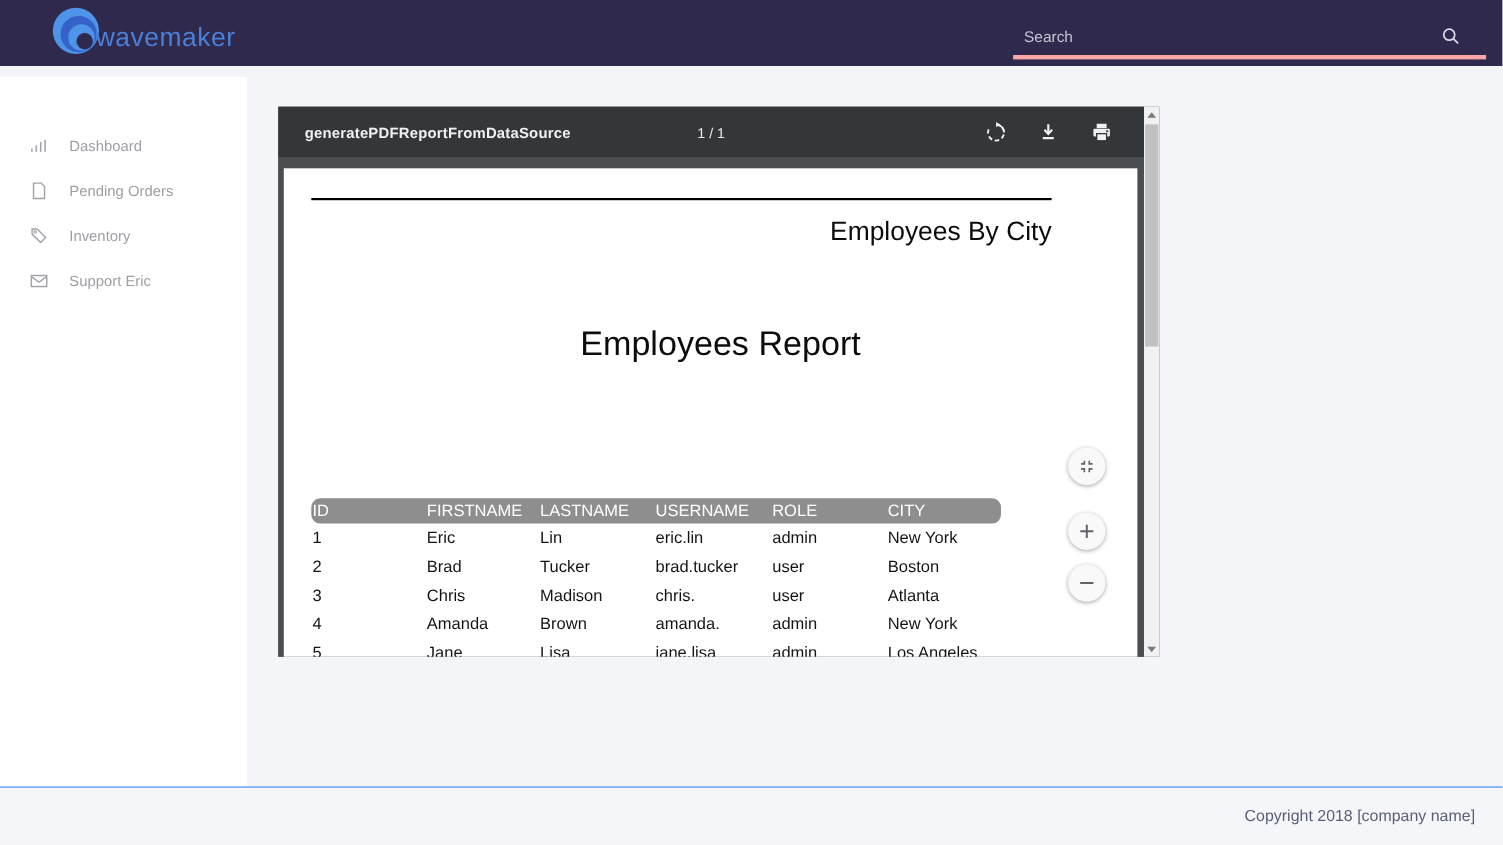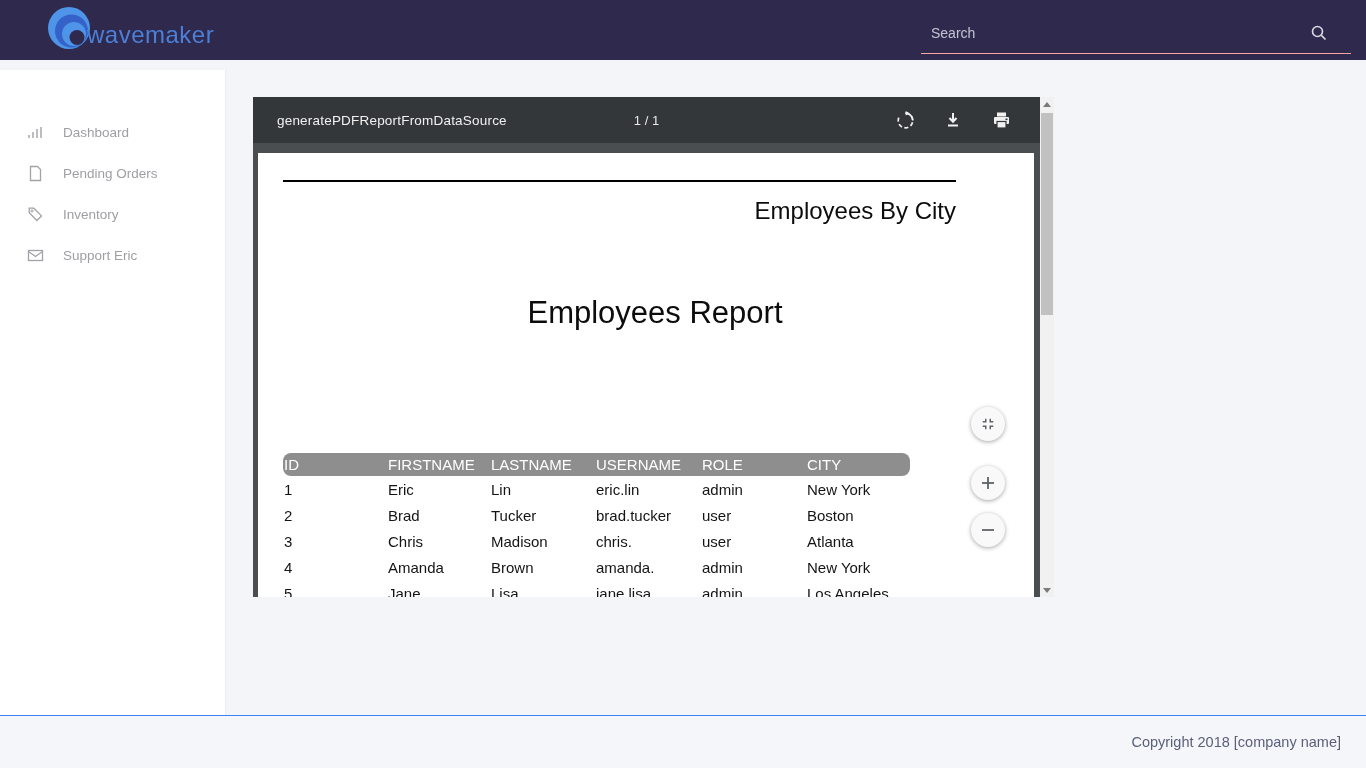--- a/index.html
+++ b/index.html
@@ -18,21 +18,21 @@
     z-index: 10;
     padding-left: 32px;
   }
   .logo { display: flex; align-items: center; margin-left: 13px; }
   .logo-text {
     color: #4b7fd8; font-size: 24px; font-weight: 400; letter-spacing: .5px;
     margin-left: -6px; margin-top: 10px;
   }
   .search-wrap {
     position: absolute; left: 921px; top: 18px; width: 430px; height: 36px;
-    border-bottom: 1px solid #fca5a5;
+    border-bottom: 4px solid #fca5a5;
   }
   .search-input {
     width: 100%; height: 30px; background: transparent; border: none; outline: none;
     color: #e8e8f0; font-size: 14px; font-family: "Liberation Sans", sans-serif;
     padding-left: 10px;
   }
   .search-input::placeholder { color: #c3c4d2; opacity: 1; }
   .search-icon { position: absolute; right: 22px; top: 5px; cursor: pointer; }
 
   
@@ -58,21 +58,21 @@
   .pdf-embed {
     position: absolute; left: 27px; top: 27px; width: 801px; height: 500px;
     background: #4a4e51;
   }
   .pdf-toolbar {
     position: absolute; top: 0; left: 0; right: 14px; height: 46px;
     background: #33373a; display: flex; align-items: center;
     color: #f1f1f1;
   }
   .pdf-title {
-    margin-left: 24px; font-size: 13.5px; font-weight: 400; letter-spacing: .2px;
+    margin-left: 24px; font-size: 13.5px; font-weight: 700; letter-spacing: .2px;
     white-space: nowrap;
   }
   .pdf-page-indicator {
     position: absolute; left: 50%; transform: translateX(-50%);
     font-size: 13px; color: #e8e8e8;
   }
   .pdf-toolbar-actions {
     position: absolute; right: 28px; display: flex; align-items: center; gap: 26px;
   }
   .tb-btn { width: 22px; height: 22px; display: flex; align-items: center; justify-content: center;

